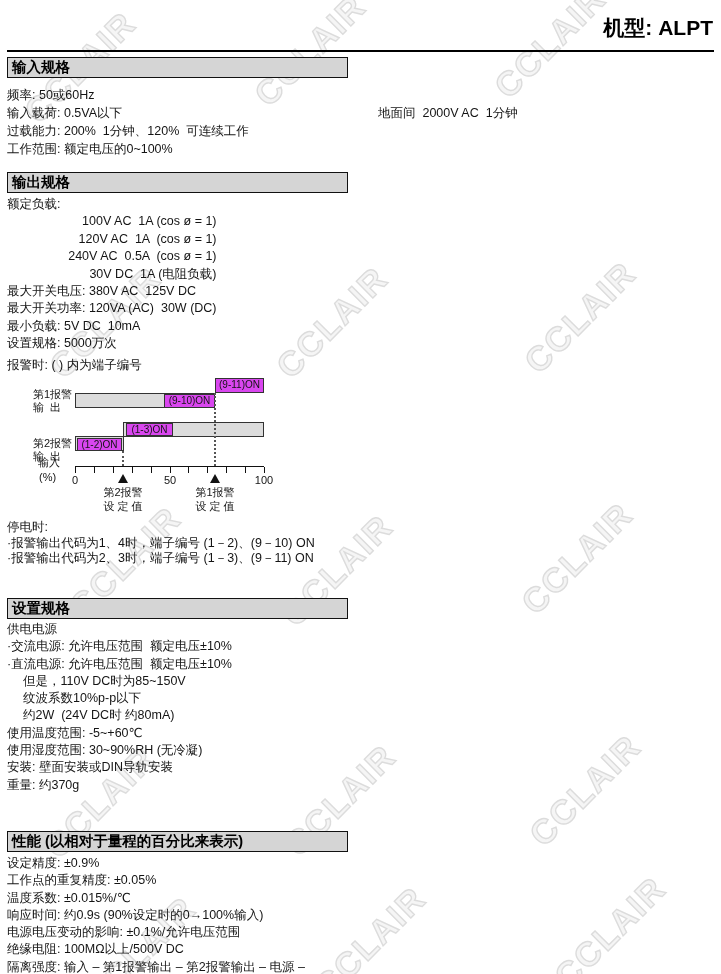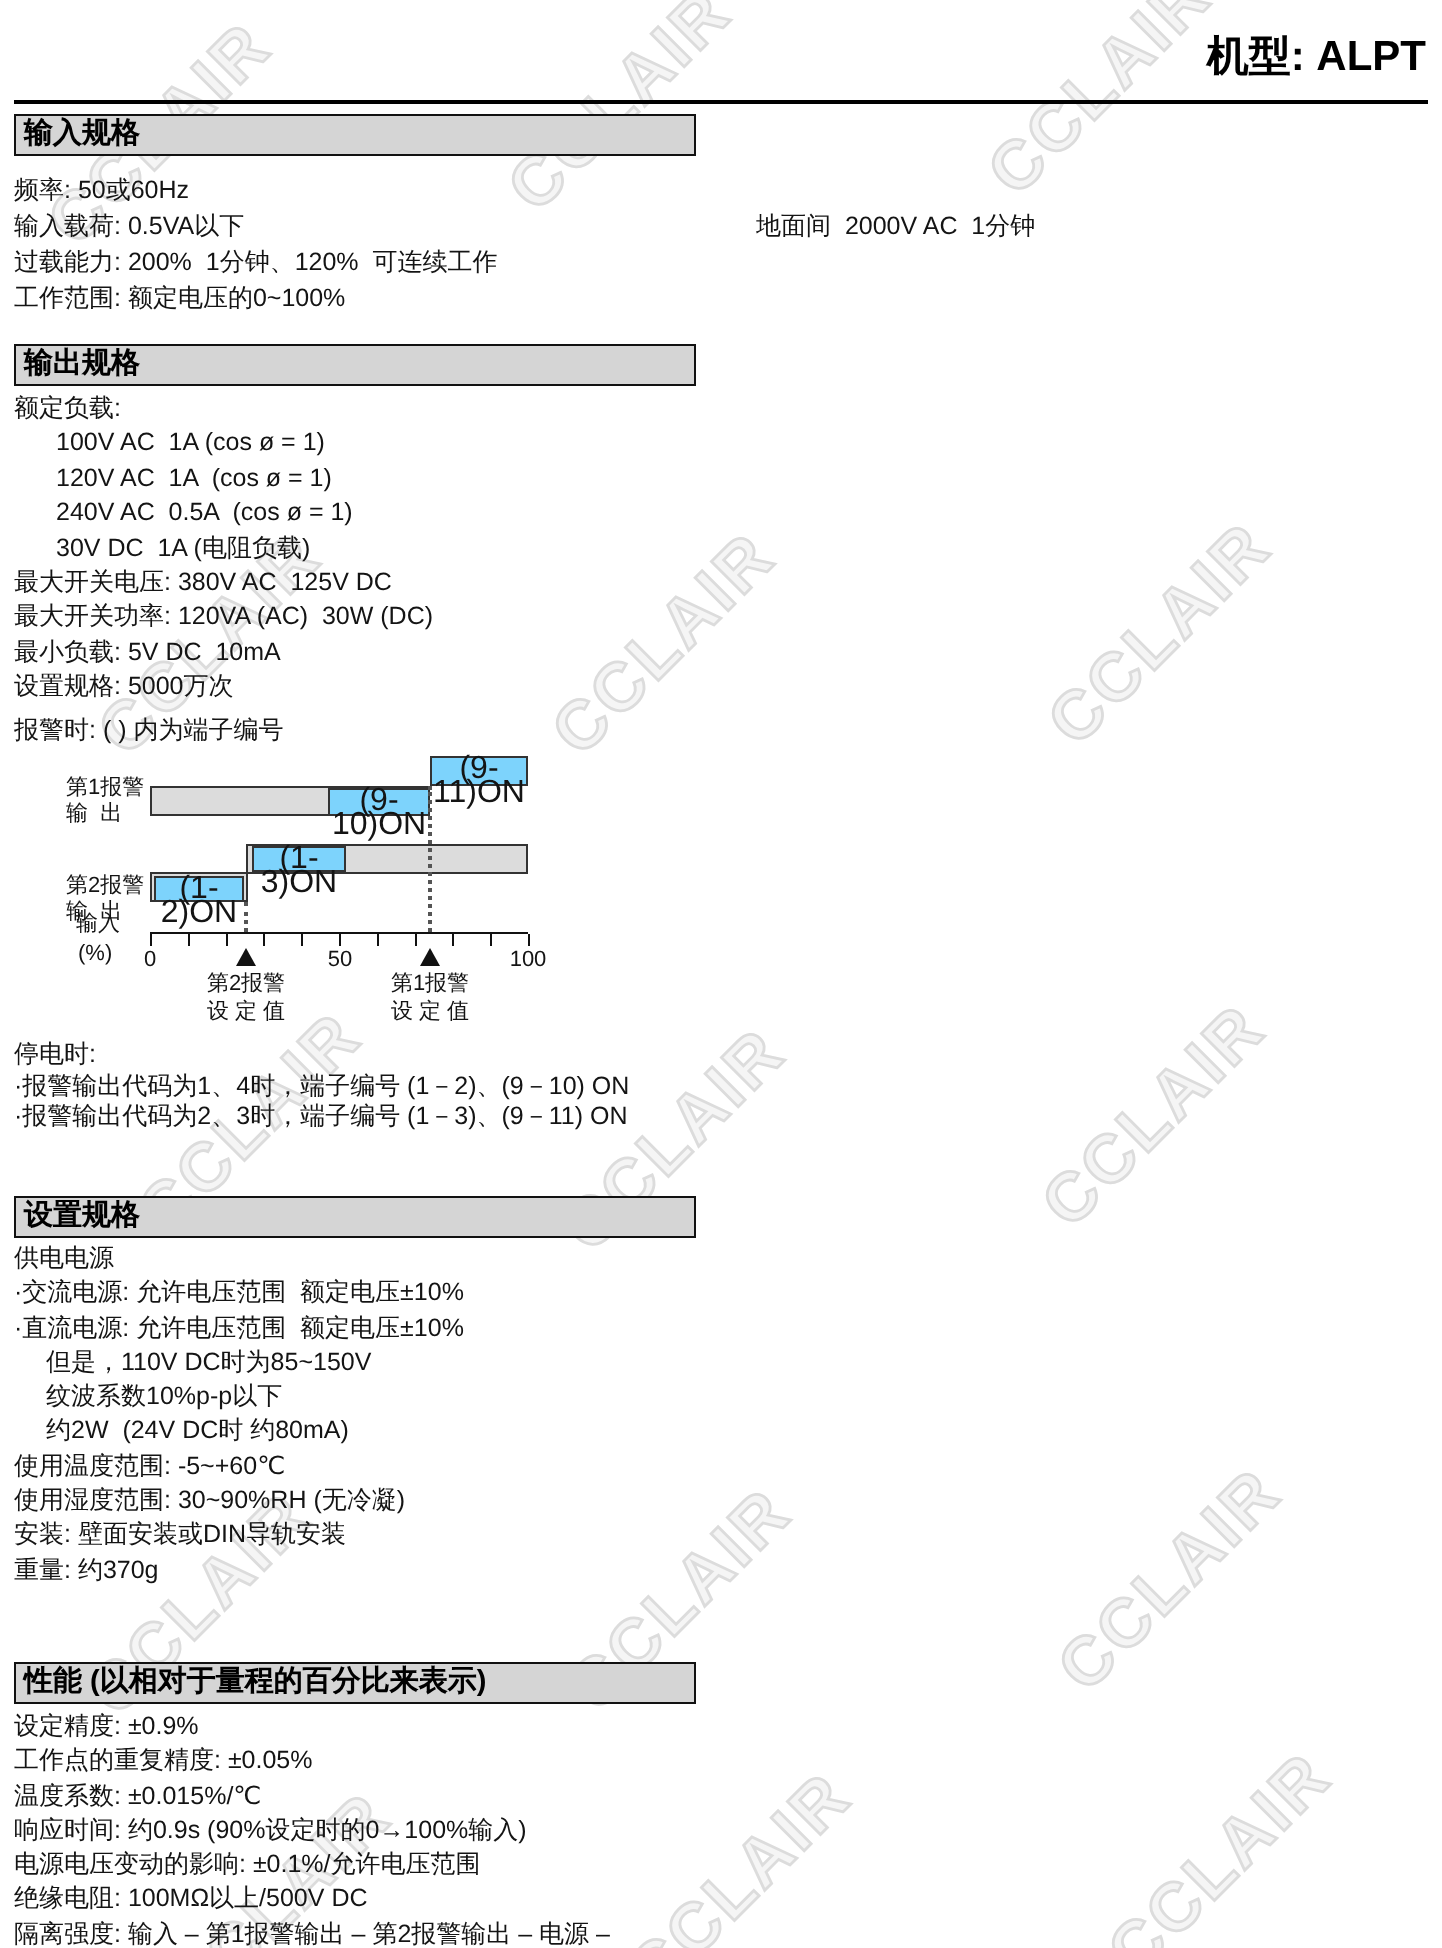--- a/index.html
+++ b/index.html
@@ -25,31 +25,31 @@
     border-top:2px solid #000;
   }
   .sec-head{
     position:absolute;left:7px;width:341px;height:21px;box-sizing:border-box;
     background:#d5d5d5;border:1.5px solid #111;
     font-weight:bold;font-size:14.5px;line-height:18px;color:#000;
     padding-left:4px;white-space:pre;
   }
   .txt{position:absolute;left:7px;font-size:12.5px;color:#141414;}
   .txt .ln{white-space:pre;}
-  .txt .ind{padding-left:21px;}
+  .txt .ind{padding-left:21px;text-align:right;}
   .txt .ind2{padding-left:16px;}
   .note{position:absolute;left:378px;top:61px;font-size:12.5px;white-space:pre;margin-top:44px;}
 
   
   .diagram{position:absolute;left:28px;top:372px;width:252px;height:148px;font-size:11px;}
   .diagram .abs{position:absolute;white-space:pre;line-height:12px;}
   .band{position:absolute;background:#dcdcdc;border:1px solid #333;box-sizing:border-box;}
   .segbox{
-    position:absolute;background:#7dd3fc;border:1px solid #333;box-sizing:border-box;
-    font-size:16px;text-align:center;line-height:12px;
+    position:absolute;background:#d946ef;border:1px solid #333;box-sizing:border-box;
+    font-size:10px;text-align:center;line-height:12px;
   }
   .dotv{position:absolute;width:0;border-left:2px dotted #555;}
   .axis-line{position:absolute;height:0;border-top:1.5px solid #111;}
   .ticks{
     position:absolute;height:6px;width:190px;
     background:repeating-linear-gradient(to right,#111 0px,#111 1px,transparent 1px,transparent 18.9px);
   }
   .tick-lbl{position:absolute;transform:translateX(-50%);font-size:11px;line-height:12px;}
   .tri{
     position:absolute;width:0;height:0;

